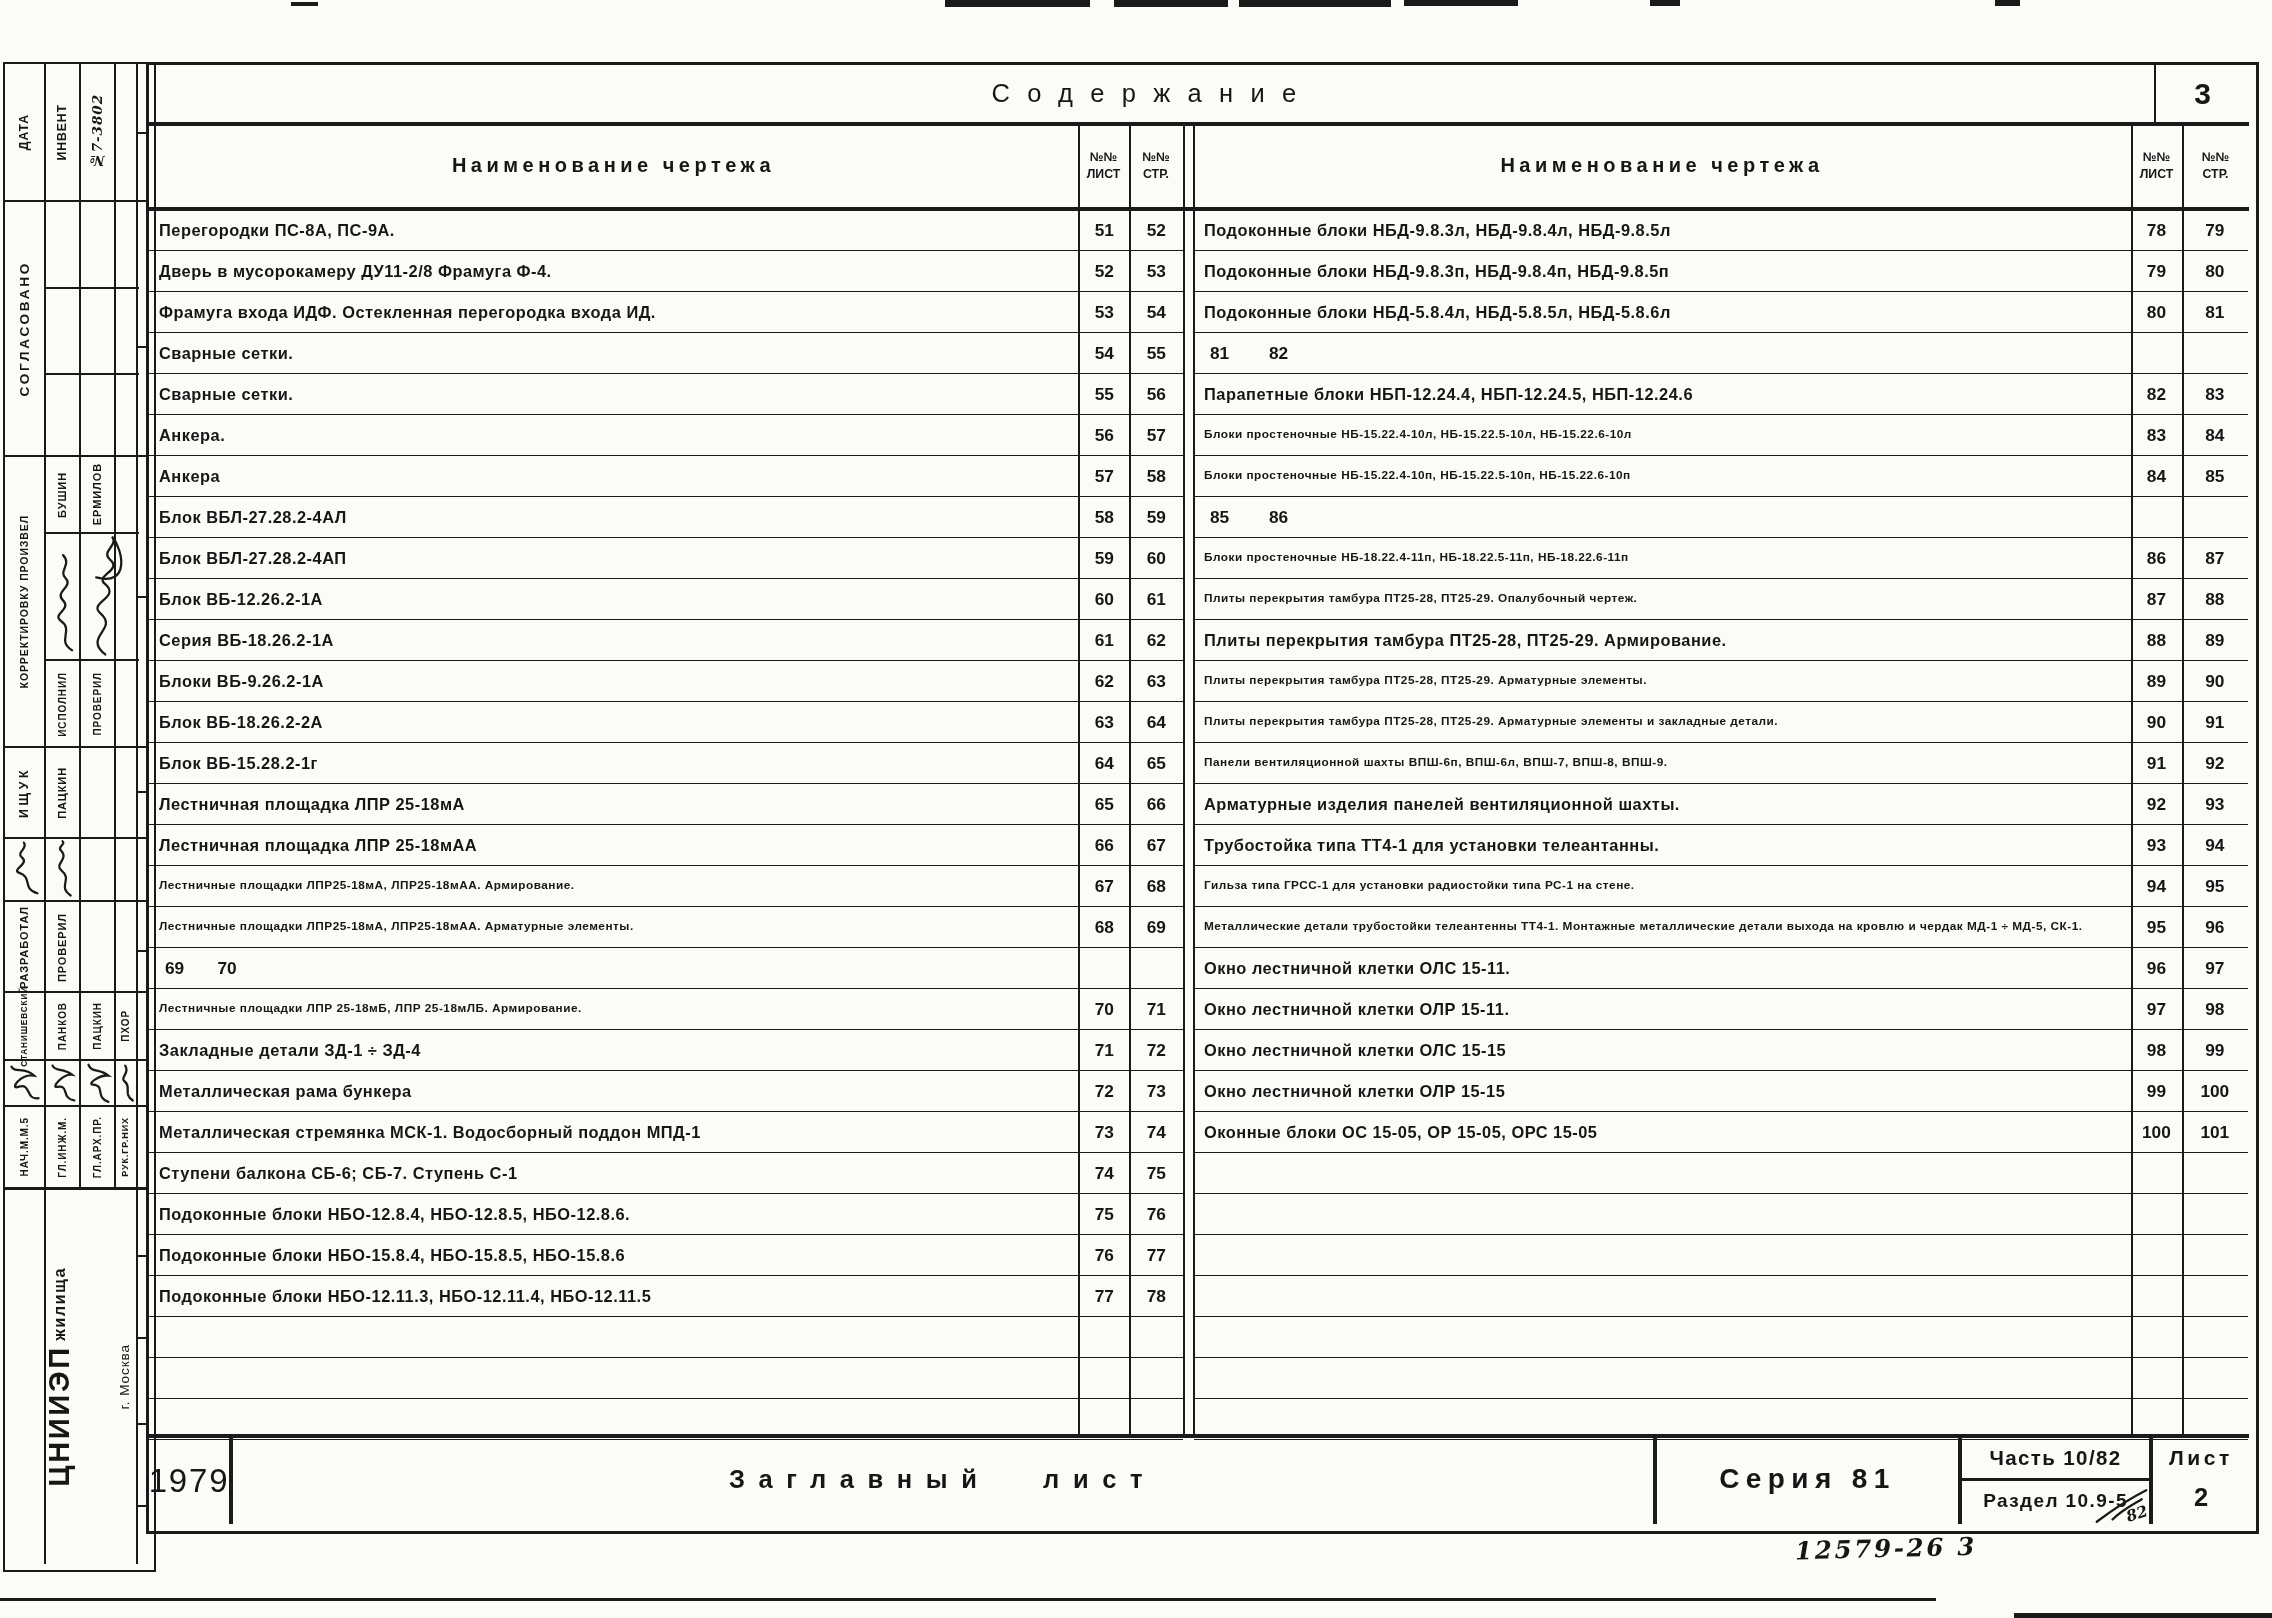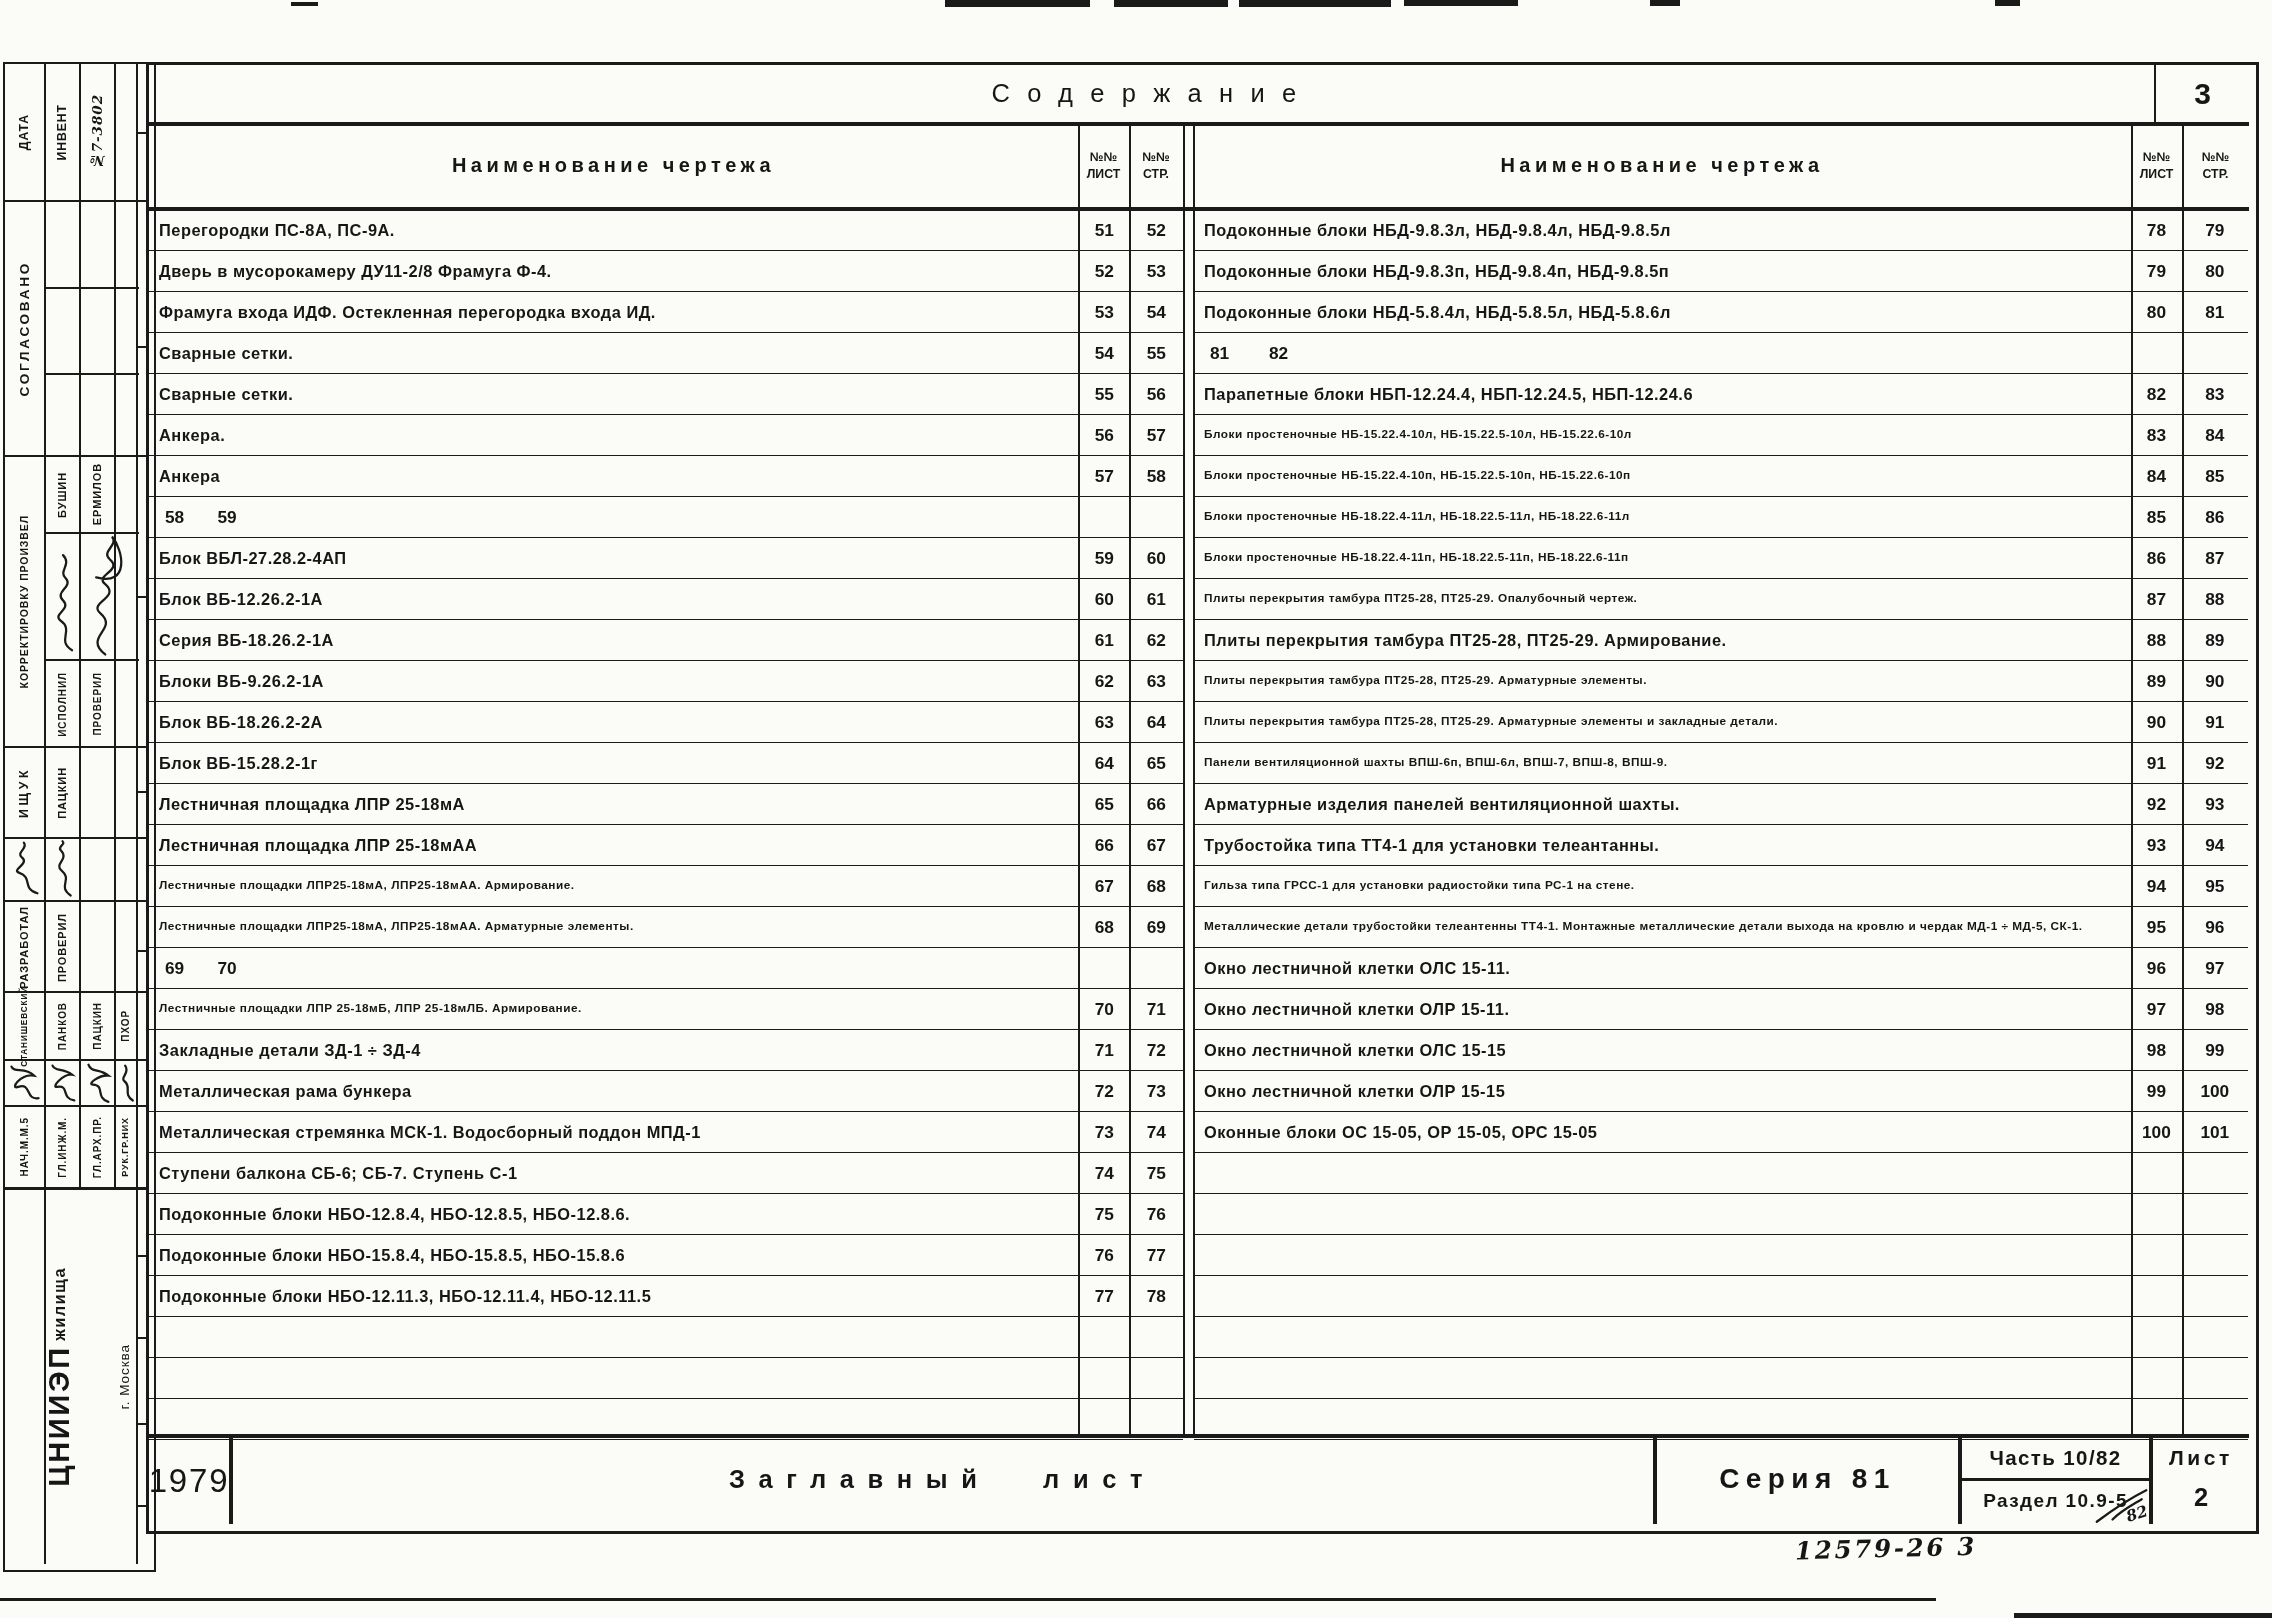--- a/index.html
+++ b/index.html
@@ -276,20 +276,21 @@
     <div class="c-name">Анкера.</div>
     <div class="c-sheet">56</div>
     <div class="c-page">57</div>
   </div>
         <div class="row">
     <div class="c-name">Анкера</div>
     <div class="c-sheet">57</div>
     <div class="c-page">58</div>
   </div>
         <div class="row">
+    <div class="c-name">Блок ВБЛ-27.28.2-4АЛ</div>
     <div class="c-sheet">58</div>
     <div class="c-page">59</div>
   </div>
         <div class="row">
     <div class="c-name">Блок ВБЛ-27.28.2-4АП</div>
     <div class="c-sheet">59</div>
     <div class="c-page">60</div>
   </div>
         <div class="row">
     <div class="c-name">Блок ВБ-12.26.2-1А</div>
@@ -425,21 +426,20 @@
     <div class="c-name small">Блоки простеночные НБ-15.22.4-10л, НБ-15.22.5-10л, НБ-15.22.6-10л</div>
     <div class="c-sheet">83</div>
     <div class="c-page">84</div>
   </div>
         <div class="row">
     <div class="c-name small">Блоки простеночные НБ-15.22.4-10п, НБ-15.22.5-10п, НБ-15.22.6-10п</div>
     <div class="c-sheet">84</div>
     <div class="c-page">85</div>
   </div>
         <div class="row">
-    <div class="c-name small">Блоки простеночные НБ-18.22.4-11л, НБ-18.22.5-11л, НБ-18.22.6-11л</div>
     <div class="c-sheet">85</div>
     <div class="c-page">86</div>
   </div>
         <div class="row">
     <div class="c-name small">Блоки простеночные НБ-18.22.4-11п, НБ-18.22.5-11п, НБ-18.22.6-11п</div>
     <div class="c-sheet">86</div>
     <div class="c-page">87</div>
   </div>
         <div class="row">
     <div class="c-name small">Плиты перекрытия тамбура ПТ25-28, ПТ25-29. Опалубочный чертеж.</div>

